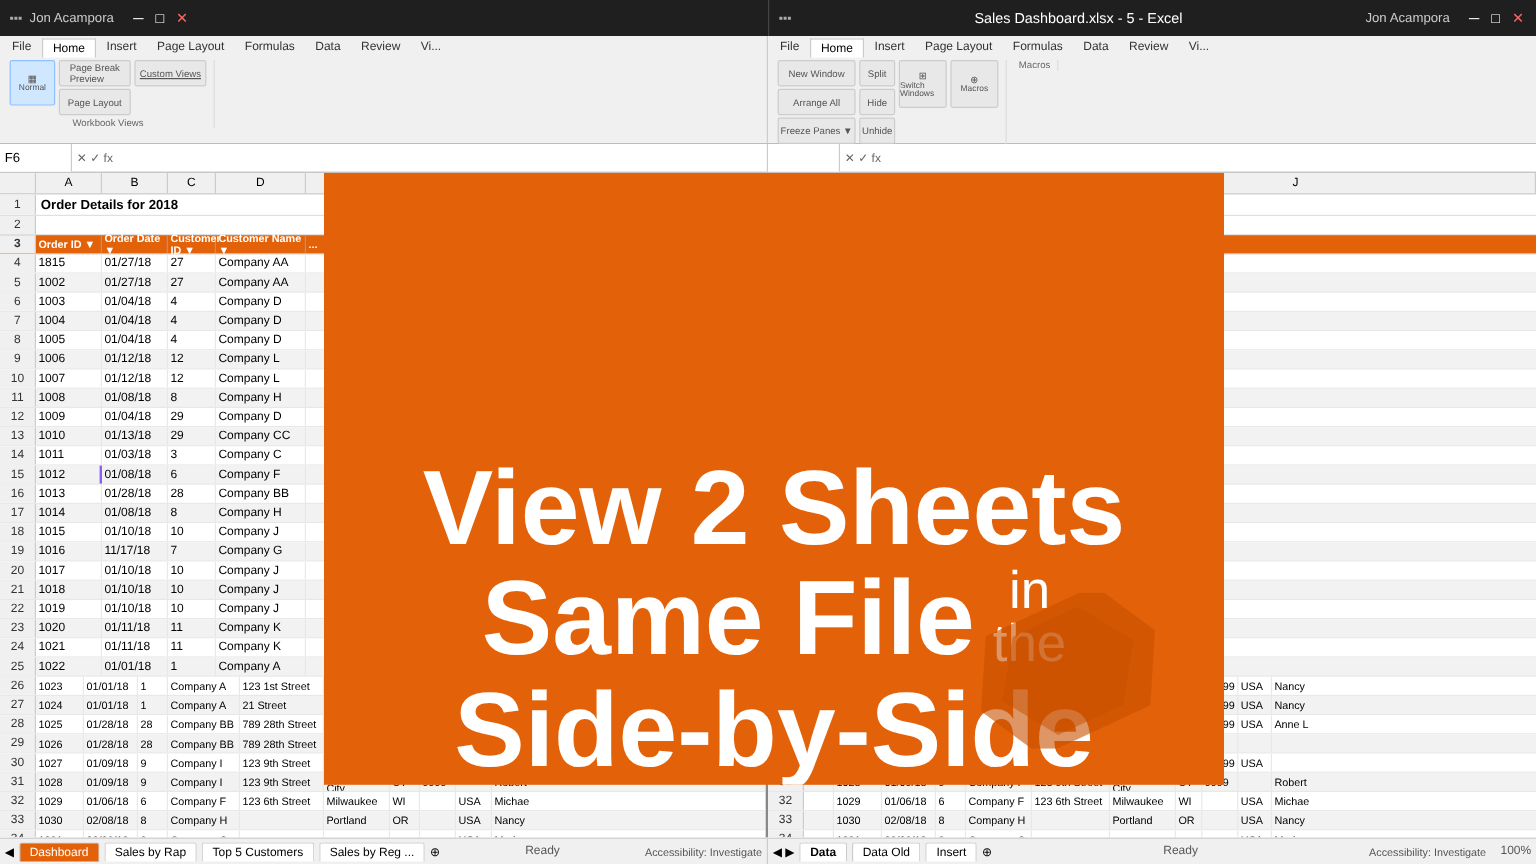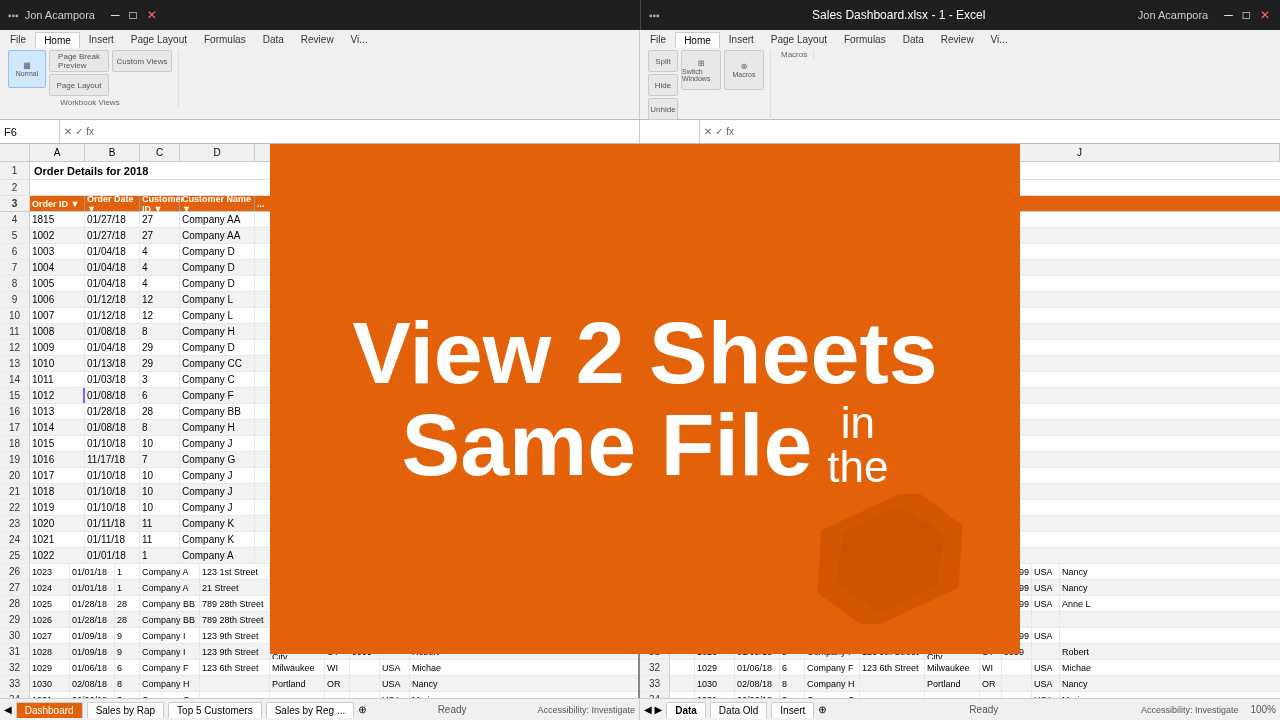--- a/index.html
+++ b/index.html
@@ -98,21 +98,21 @@
     <div class="title-bar title-bar-left">
       <span style="font-size:10px; color:#aaa;">▪▪▪</span>
       <span style="font-size:11px; color:#ccc; margin-right:8px;">Jon Acampora</span>
       <span style="cursor:pointer; margin:0 2px;">─</span>
       <span style="cursor:pointer; margin:0 2px;">□</span>
       <span style="cursor:pointer; margin:0 2px; color:#f66;">✕</span>
     </div>
 
     <div class="title-bar title-bar-right">
       <span style="font-size:10px; color:#aaa;">▪▪▪</span>
-      <span style="flex:1; text-align:center; font-size:12px;">Sales Dashboard.xlsx - 1 - Excel</span>
+      <span style="flex:1; text-align:center; font-size:12px;">Sales Dashboard.xlsx - 5 - Excel</span>
       <span style="font-size:11px; color:#ccc; margin-right:8px;">Jon Acampora</span>
       <span style="cursor:pointer; margin:0 2px;">─</span>
       <span style="cursor:pointer; margin:0 2px;">□</span>
       <span style="cursor:pointer; margin:0 2px; color:#f66;">✕</span>
     </div>
   </div>
 
   <div style="display:flex; height:90px; border-bottom:1px solid #bbb;">
 
     <div style="width:640px; background:#f0f0f0; border-right:1px solid #ccc; font-size:10px; padding:2px;">
@@ -130,21 +130,21 @@
         <div class="ribbon-group">
           <div class="ribbon-icons">
             <div class="ribbon-icon large" style="font-size:8px; display:flex; flex-direction:column; align-items:center; justify-content:center; background:#d0e8ff; border:1px solid #90c0ff;">
               <span>▦</span>
                 <span style="font-size:7px;">Normal</span>
             </div>
             <div style="display:flex; flex-direction:column; gap:2px;">
               <div class="ribbon-icon" style="font-size:8px; width:60px;">Page Break<br>Preview</div>
               <div class="ribbon-icon" style="font-size:8px; width:60px;">Page Layout</div>
             </div>
-            <div style="display:flex; flex-direction:column; gap:2px;">
+            <div style="display:flex; flex-direction:column; gap:2px;text-decoration:underline;">
               <div class="ribbon-icon" style="font-size:8px; width:60px;">Custom Views</div>
             </div>
           </div>
           <span style="font-size:8px; color:#666;">Workbook Views</span>
         </div>
       </div>
     </div>
 
     <div style="width:640px; background:#f0f0f0; font-size:10px; padding:2px;">
       <div style="display:flex; gap:1px; margin-bottom:2px;">
@@ -153,20 +153,25 @@
         <span class="ribbon-tab">Insert</span>
         <span class="ribbon-tab">Page Layout</span>
         <span class="ribbon-tab">Formulas</span>
         <span class="ribbon-tab">Data</span>
         <span class="ribbon-tab">Review</span>
         <span class="ribbon-tab">Vi...</span>
       </div>
       <div style="display:flex; gap:4px; align-items:flex-start;">
         <div class="ribbon-group">
           <div class="ribbon-icons">
+            <div style="display:flex; flex-direction:column; gap:2px;">
+              <div class="ribbon-icon" style="font-size:8px; width:65px;">New Window</div>
+              <div class="ribbon-icon" style="font-size:8px; width:65px;">Arrange All</div>
+              <div class="ribbon-icon" style="font-size:8px; width:65px;">Freeze Panes ▼</div>
+            </div>
             <div style="display:flex; flex-direction:column; gap:2px;">
               <div class="ribbon-icon" style="font-size:8px; width:30px;">Split</div>
               <div class="ribbon-icon" style="font-size:8px; width:30px;">Hide</div>
               <div class="ribbon-icon" style="font-size:8px; width:30px;">Unhide</div>
             </div>
             <div style="display:flex; flex-direction:column; gap:2px; align-items:center;">
               <div class="ribbon-icon large" style="font-size:8px; width:40px; height:40px; display:flex; flex-direction:column; align-items:center; justify-content:center;">
                 <span>⊞</span>
                   <span style="font-size:7px;">Switch Windows</span>
               </div>
@@ -873,29 +878,30 @@
       <div style="width:55px; border-right:1px solid #e8e8e8; padding:0 2px; display:flex; align-items:center; font-size:9px; overflow:hidden; flex-shrink:0;"></div>
       <div style="width:22px; border-right:1px solid #e8e8e8; padding:0 2px; display:flex; align-items:center; font-size:9px; flex-shrink:0;"></div>
       <div style="width:30px; border-right:1px solid #e8e8e8; padding:0 2px; display:flex; align-items:center; font-size:9px; flex-shrink:0;"></div>
       <div style="width:28px; border-right:1px solid #e8e8e8; padding:0 2px; display:flex; align-items:center; font-size:9px; flex-shrink:0;">USA</div>
       <div style="flex:1; padding:0 2px; display:flex; align-items:center; font-size:9px; overflow:hidden;">Mariya</div>
     </div>
           </div>
       </div>
     </div>
 
-    <div style="position:absolute; top:0; left:270px; width:750px; height:510px; background:#e36209; z-index:10; display:flex; flex-direction:column; align-items:center; justify-content:center; overflow:hidden;">
+    <div style="position:absolute; top:0; left:270px; width:750px; height:510px; background:#e36209; z-index:10; display:flex; flex-direction:column; align-items:center; justify-content:flex-end; overflow:hidden;">
       <div style="font-size:88px; font-weight:bold; color:#fff; line-height:1.05; text-align:center;">View 2 Sheets</div>
       <div style="font-size:88px; font-weight:bold; color:#fff; line-height:1.05; text-align:center; display:flex; align-items:center; gap:15px;">
         <span>Same File</span>
         <span style="display:flex; flex-direction:column; font-size:44px; font-weight:normal; line-height:1;">
           <span>in</span>
           <span>the</span>
         </span>
       </div>
+      <div style="font-size:88px; font-weight:bold; color:#fff; line-height:1.05; text-align:center;">Side-by-Side</div>
 
       <div style="position:absolute; bottom:30px; right:40px; width:180px; height:130px; overflow:hidden;">
         <svg width="180" height="130">
           <polygon points="40,10 140,10 170,65 140,120 40,120 10,65" fill="rgba(200,80,0,0.6)" transform="rotate(-25, 90, 65)"></polygon>
           <polygon points="60,20 120,20 150,65 120,110 60,110 30,65" fill="rgba(200,80,0,0.5)" transform="rotate(-25, 90, 65)"></polygon>
         </svg>
       </div>
     </div>
 
   </div>

